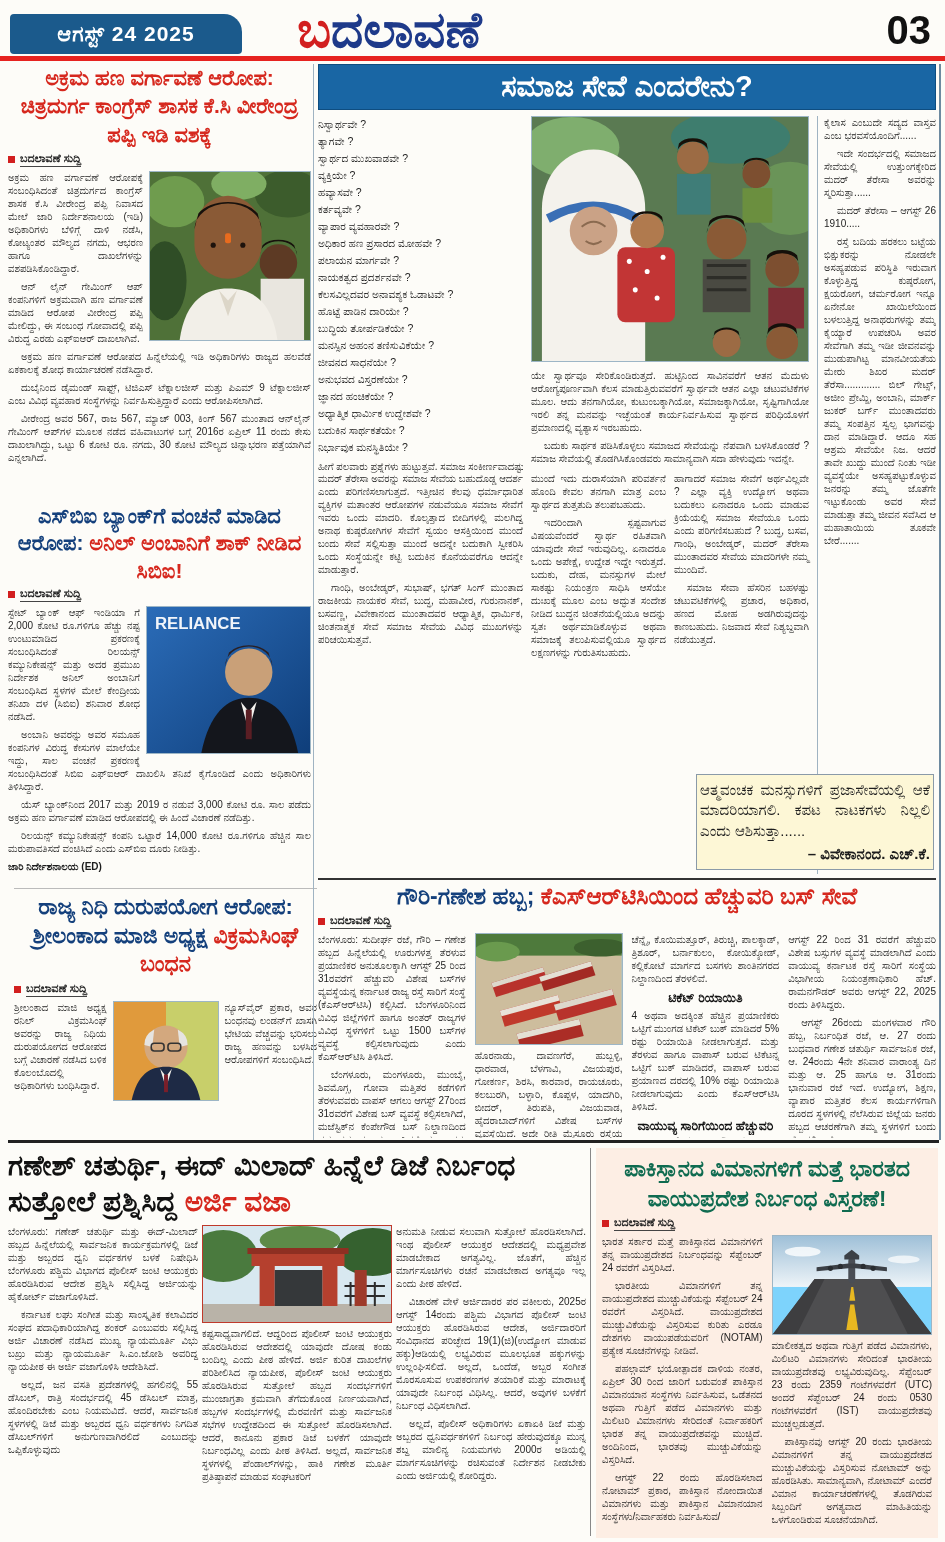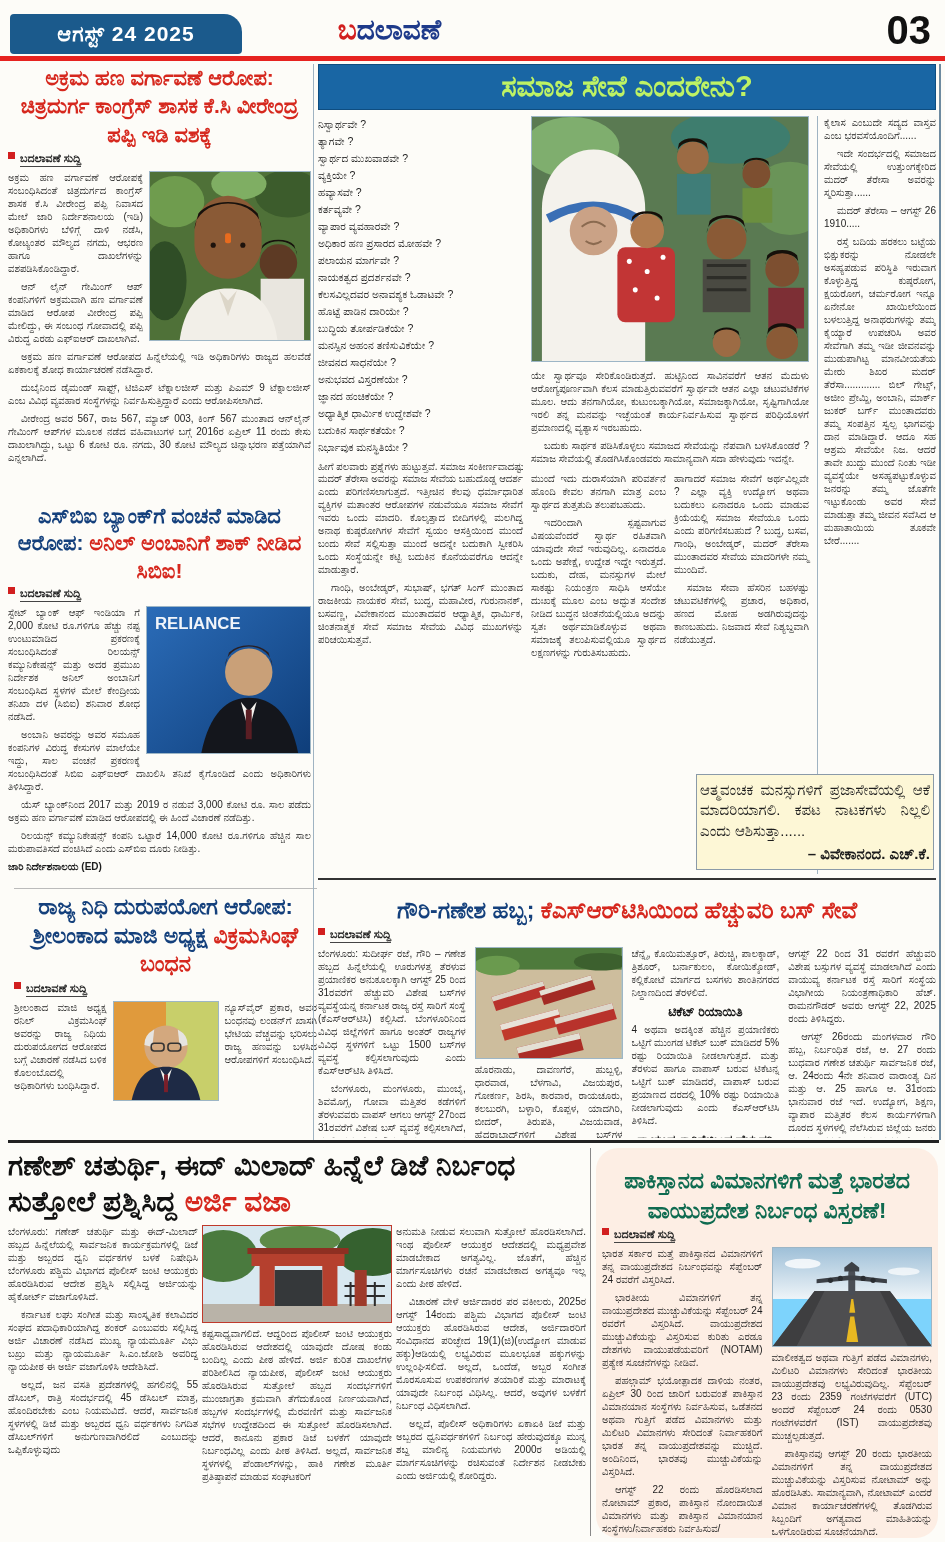--- a/index.html
+++ b/index.html
@@ -4,55 +4,55 @@
 <style>
   html,body{margin:0;padding:0;background:#e9e7e2;}
   *{box-sizing:border-box;}
   .page{position:relative;width:945px;height:1542px;margin:0 auto;background:#fdfcf8;
         font-family:"Liberation Sans","DejaVu Sans",sans-serif;color:#1d1d1d;overflow:hidden;}
   
   .hdr{position:absolute;left:0;top:0;width:945px;height:56px;}
   .date-badge{position:absolute;left:10px;top:14px;width:232px;height:40px;background:#1b5a8c;
       border-radius:4px 18px 4px 4px;color:#fff;font-weight:bold;font-size:21px;
       display:flex;align-items:center;justify-content:center;letter-spacing:1px;}
-  .masthead{position:absolute;left:0;top:4px;width:779px;text-align:center;font-size:28px;font-weight:bold;line-height:52px;}
+  .masthead{position:absolute;left:0;top:4px;width:779px;text-align:center;font-size:50px;font-weight:bold;line-height:52px;}
   .masthead .m1{color:#d21f1f;}
   .masthead .m2{color:#1e3a8a;}
   .pageno{position:absolute;right:14px;top:6px;font-size:40px;font-weight:bold;color:#111;line-height:48px;}
   .red-rule{position:absolute;left:0;top:56px;width:945px;height:5px;background:#e62320;}
   
-  .byline{display:flex;align-items:flex-start;gap:5px;font-size:11px;font-weight:bold;color:#222;margin:3px 0 4px 0;}
+  .byline{display:flex;align-items:center;gap:5px;font-size:11px;font-weight:bold;color:#222;margin:3px 0 4px 0;}
   .byline .sq{width:7px;height:7px;background:#d21f1f;display:inline-block;}
   .byline .bl{border-bottom:1px solid #444;padding-bottom:1px;}
   .body-txt{font-size:10px;line-height:1.3;text-align:justify;}
   .body-txt p{margin:0 0 5px 0;}
   .body-txt p + p{text-indent:13px;}
   .photo{border:1px solid #9db6c6;background:#7dd3fc;overflow:hidden;}
   .photo svg{display:block;width:100%;height:100%;}
   
   .art1{position:absolute;left:8px;top:64px;width:303px;height:436px;overflow:hidden;}
   .art2{position:absolute;left:8px;top:502px;width:303px;height:382px;overflow:hidden;}
   .art3{position:absolute;left:14px;top:888px;width:303px;height:250px;overflow:hidden;border-top:1px solid #bbb;padding-top:4px;}
   .vdiv-left{position:absolute;left:313px;top:64px;width:1px;height:1076px;background:#9fb3c2;}
   .vdiv-right{position:absolute;left:939px;top:64px;width:2px;height:1076px;background:#6d8aa0;}
   .main-art{position:absolute;left:318px;top:64px;width:618px;height:812px;overflow:hidden;}
-  .ksrtc{position:absolute;left:318px;top:878px;width:618px;height:260px;overflow:hidden;border-top:2px solid #333;padding-top:16px;}
+  .ksrtc{position:absolute;left:318px;top:878px;width:618px;height:260px;overflow:hidden;border-top:2px solid #333;padding-top:2px;}
   .heavy-rule{position:absolute;left:8px;top:1140px;width:931px;height:3px;background:#222;}
   .ganesh{position:absolute;left:8px;top:1148px;width:578px;height:390px;overflow:hidden;}
   .vdiv-bottom{position:absolute;left:590px;top:1148px;width:1px;height:388px;background:#888;}
-  .pak{position:absolute;left:596px;top:1148px;width:342px;height:390px;overflow:hidden;background:#fdeee4;padding:16px 6px;border-radius:22px;}
+  .pak{position:absolute;left:596px;top:1148px;width:342px;height:390px;overflow:hidden;background:#fdeee4;padding:4px 6px;}
   
   .h-red{color:#d6281e;}
   .h-blue{color:#14407c;}
   .h-green{color:#0f6b50;}
   .art1 h2{margin:0 0 2px 0;text-align:center;font-size:21px;line-height:1.35;color:#d6281e;}
   .art2 h2,.art3 h2{margin:0 0 2px 0;text-align:center;font-size:21px;line-height:1.3;}
   .art3 h2{font-size:22px;}
   .banner{height:46px;background:#1966a4;border:1px solid #0e4d80;display:flex;align-items:center;justify-content:center;
-          color:#bef264;font-size:29px;font-weight:bold;}
+          color:#ffffff;font-size:29px;font-weight:bold;}
   .ksrtc h2{margin:0;text-align:center;font-size:23px;line-height:1.25;}
   .ganesh h2{margin:0 0 4px 0;font-size:28px;line-height:1.3;color:#111;}
   .pak h2{margin:2px 0 2px 0;text-align:center;font-size:22px;line-height:1.35;}
   
   .art1 .ph{float:right;width:162px;height:170px;margin:0 0 4px 6px;}
   .art2 .ph{float:right;width:165px;height:148px;margin:0 0 4px 6px;}
   .art2 .tail{font-weight:bold;}
   .art3 .row{display:flex;gap:6px;}
   .art3 .ph{width:106px;height:100px;flex:0 0 auto;}
   .art3 .col{flex:1;}

